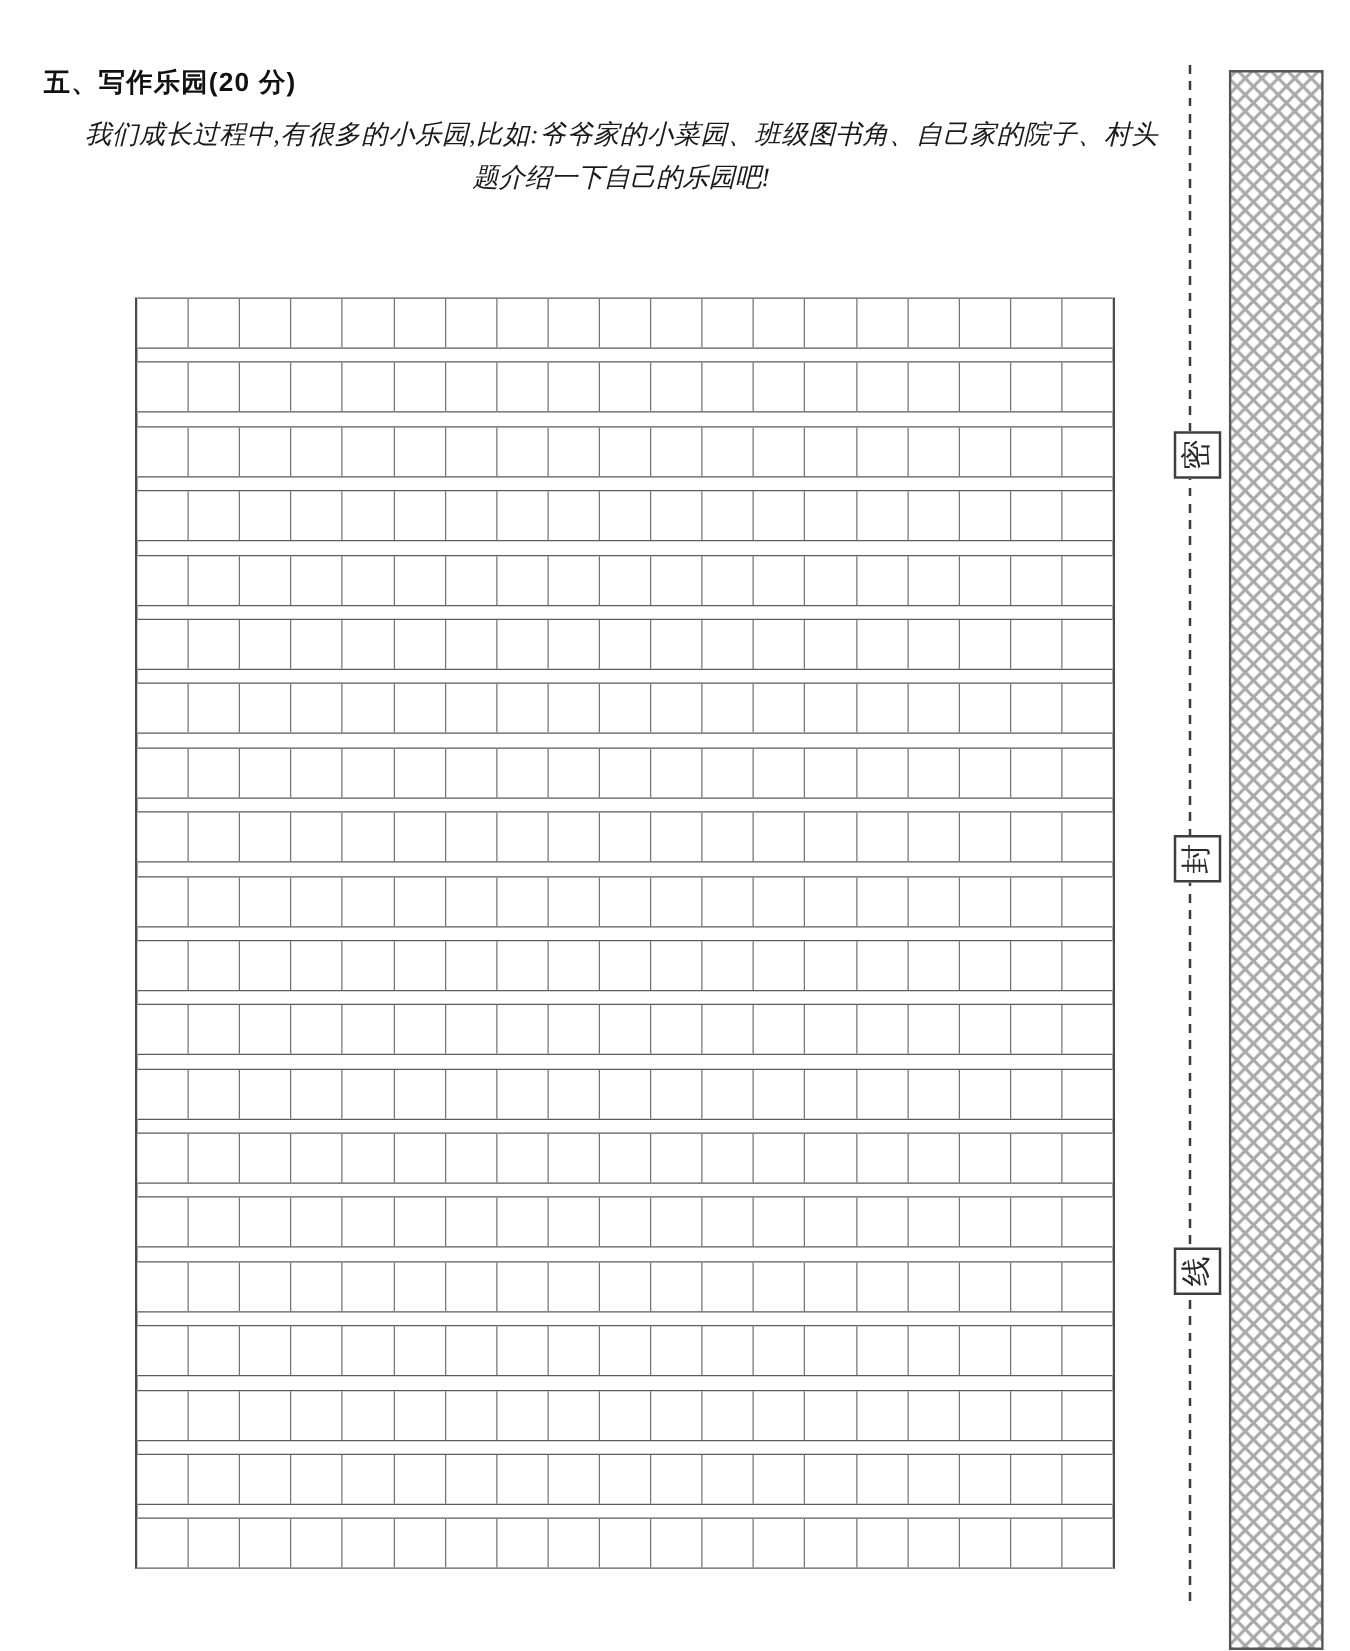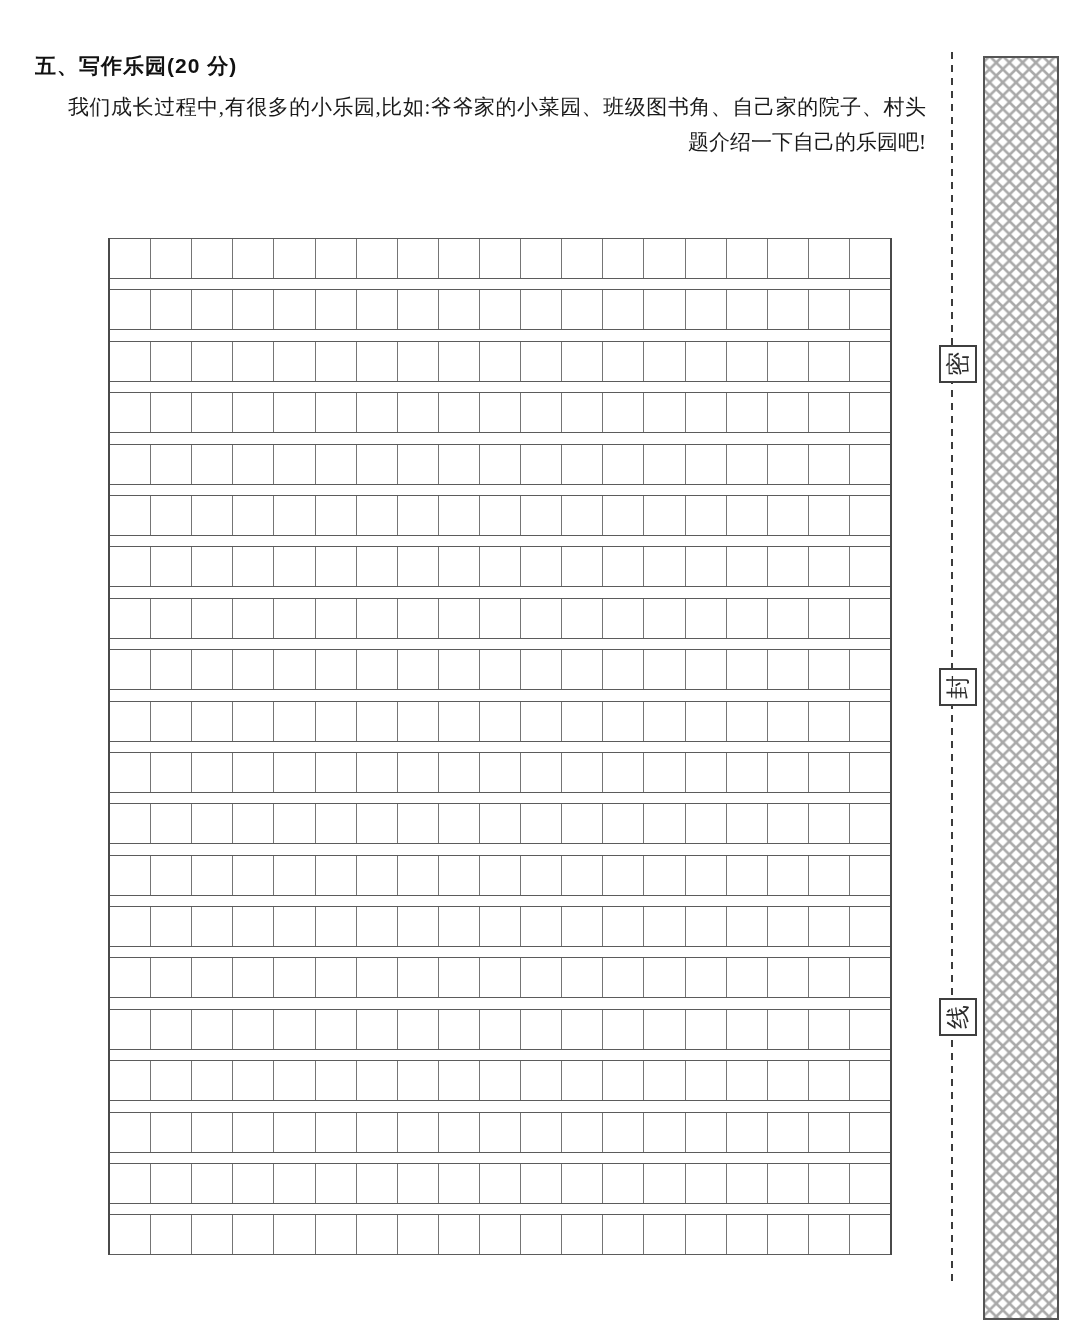--- a/index.html
+++ b/index.html
@@ -25,27 +25,28 @@
     color: #111;
   }
   .instructions {
     position: absolute;
     left: 68px;
     top: 48px;
     width: 858px;
     font-size: 21px;
     line-height: 35.4px;
     color: #1a1a1a;
+    font-style: italic;
   }
   .instr-line {
     display: block;
     text-align: justify;
   }
   .instr-line:not(:last-child) { text-align-last: justify; }
-  .instr-line:last-child { text-align: right; }
+  .instr-line:last-child { text-align: center; }
 
   
   .writing-grid {
     position: absolute;
     left: 108px;
     top: 196px;
     width: 784px;
     border-left: 2px solid #4a4a4a;
     border-right: 2px solid #4a4a4a;
   }

